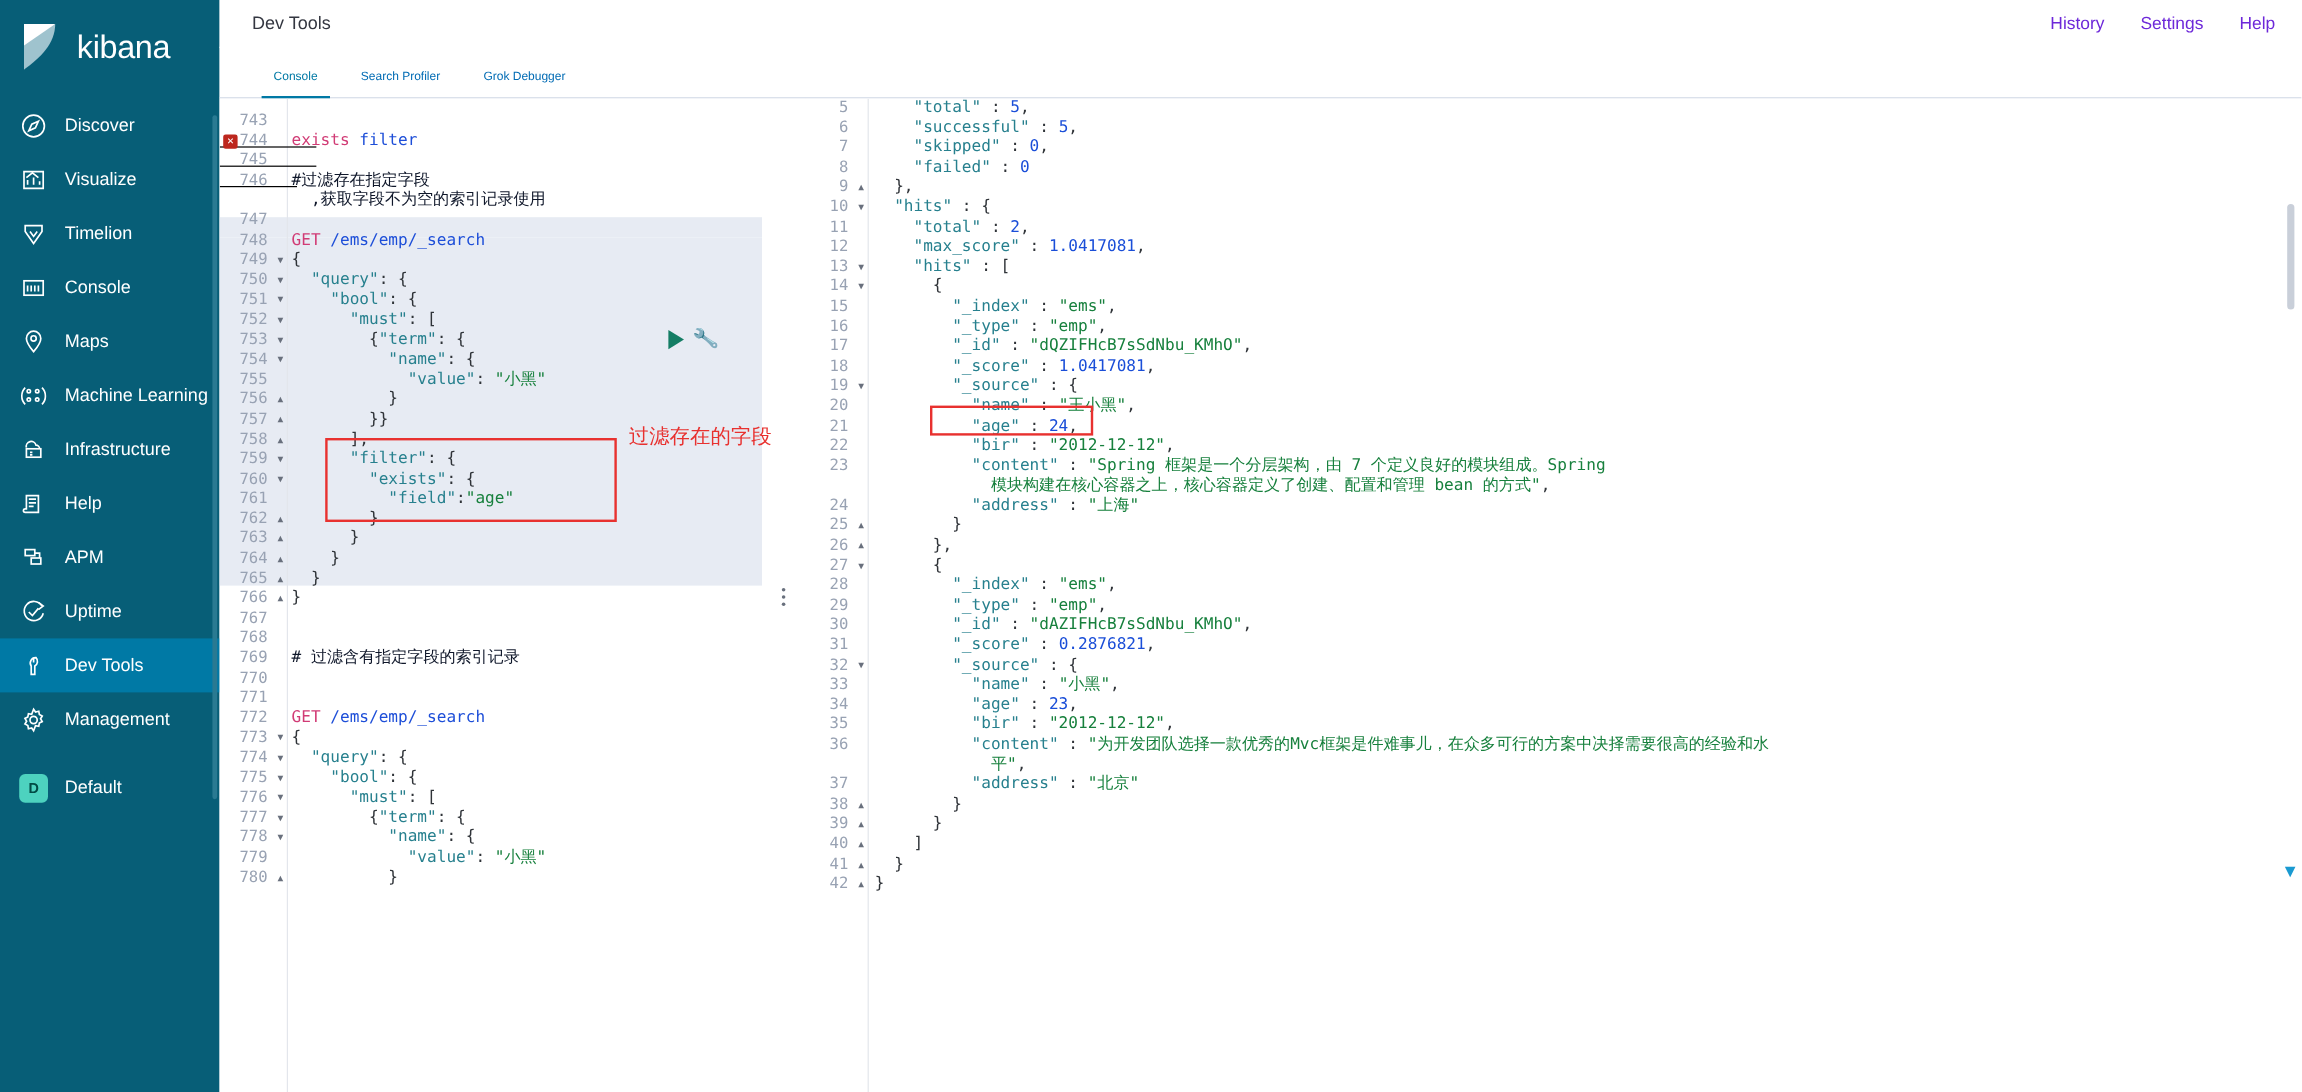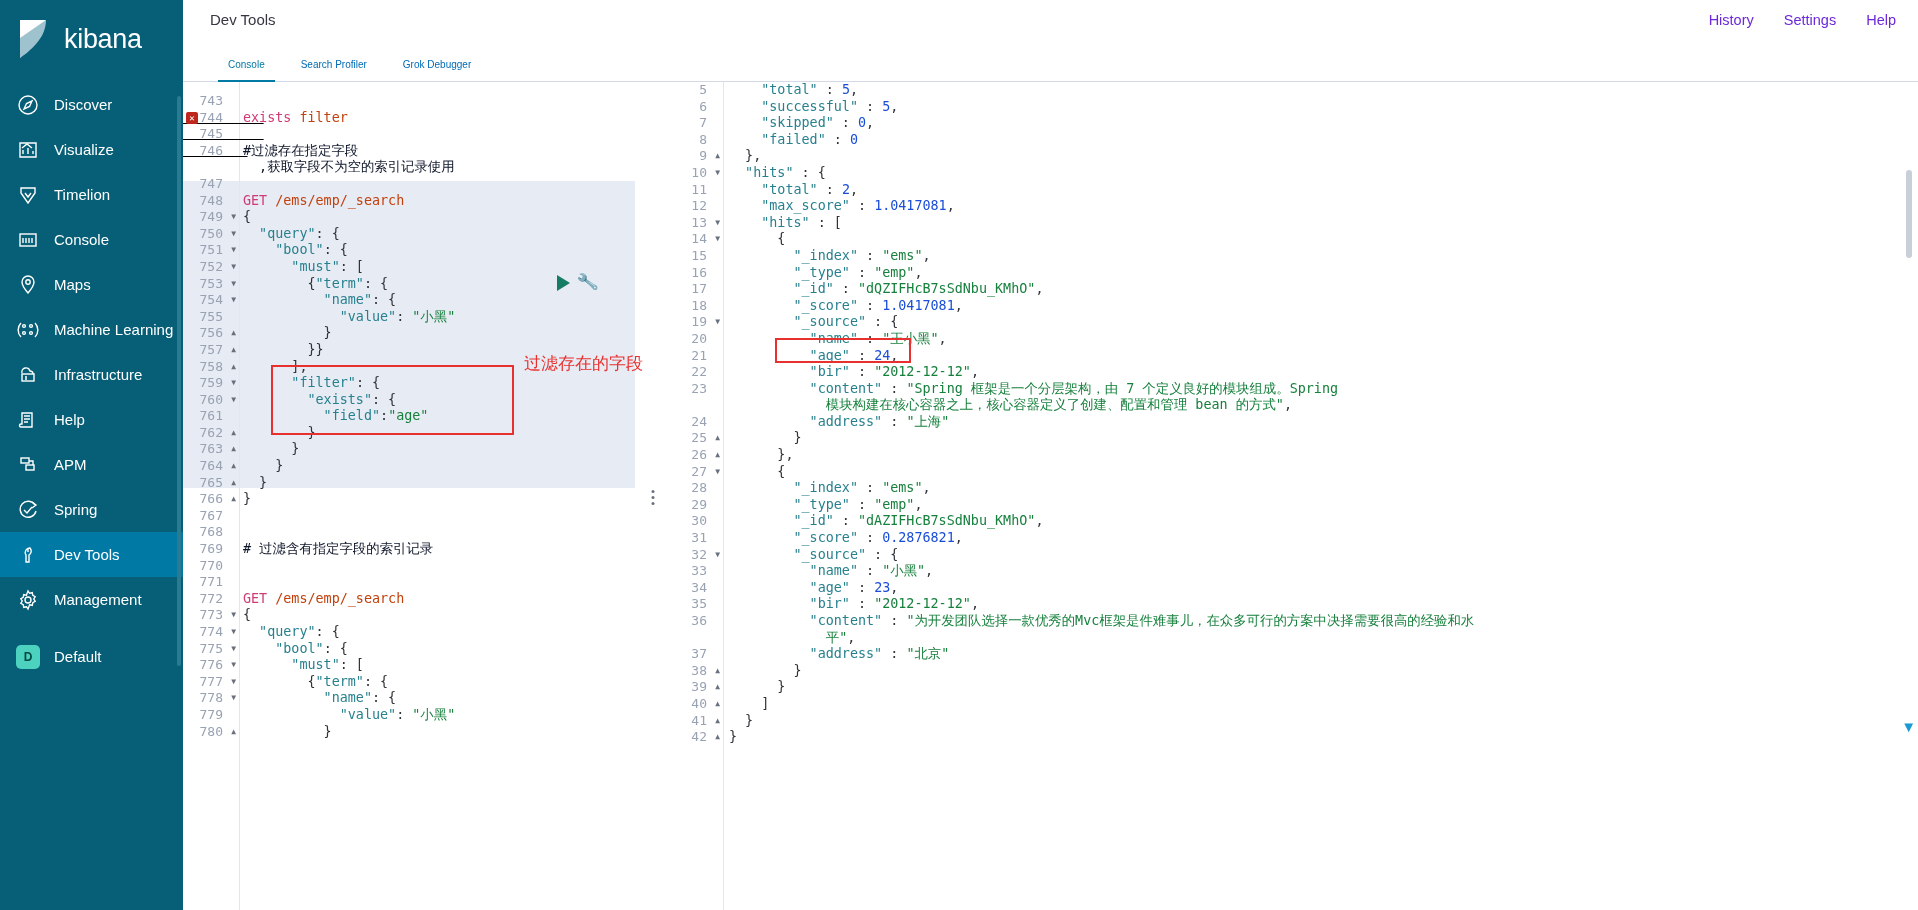--- a/index.html
+++ b/index.html
@@ -65,21 +65,21 @@
     border-radius:2px; color:#fff; font-size:9px; line-height:12px; text-align:center; }
   .gbar { position:absolute; top:0; bottom:0; width:1px; background:#e3e6ec; }
 
   .lines { position:absolute; top:0; }
   .lines-l { left:60px; }
   .lines-r { left:58px; }
   .row { height:16.6px; }
   .row.tall { height:33.2px; }
 
   .kw { color:#d13b75; }
-  .url { color:#c2410c; }
+  .url { color:#1d4ed8; }
   .key { color:#27808e; }
   .str { color:#17803d; }
   .num { color:#1a4ed8; }
   .cmt { color:#0f172a; }
   .pun { color:#2f3338; }
 
   .reqhl { position:absolute; background:#e7ebf3; left:0; }
   .actions { position:absolute; display:flex; gap:8px; align-items:center; }
   .play { width:0; height:0; border-left:13px solid #147d64; border-top:8px solid transparent;
     border-bottom:8px solid transparent; cursor:pointer; }
@@ -196,21 +196,21 @@
           <span>APM</span>
         </div>
         <div class="navitem">
           <span class="navicon">
             <svg viewBox="0 0 22 22">
               <path d="M18 6 a8 8 0 1 0 1 6"></path>
               <path d="M7 11 l3 3 l5 -6"></path>
               <path d="M15 3 l4 3 l-4 3"></path>
             </svg>
           </span>
-          <span>Spring</span>
+          <span>Uptime</span>
         </div>
         <div class="navitem active">
           <span class="navicon">
             <svg viewBox="0 0 22 22">
               <path d="M13 4 a4.5 4.5 0 0 0 -4 7 v7 h3 v-7 a4.5 4.5 0 0 0 1 -7 z"></path>
               <path d="M11 4 v4"></path>
             </svg>
           </span>
           <span>Dev Tools</span>
         </div>

